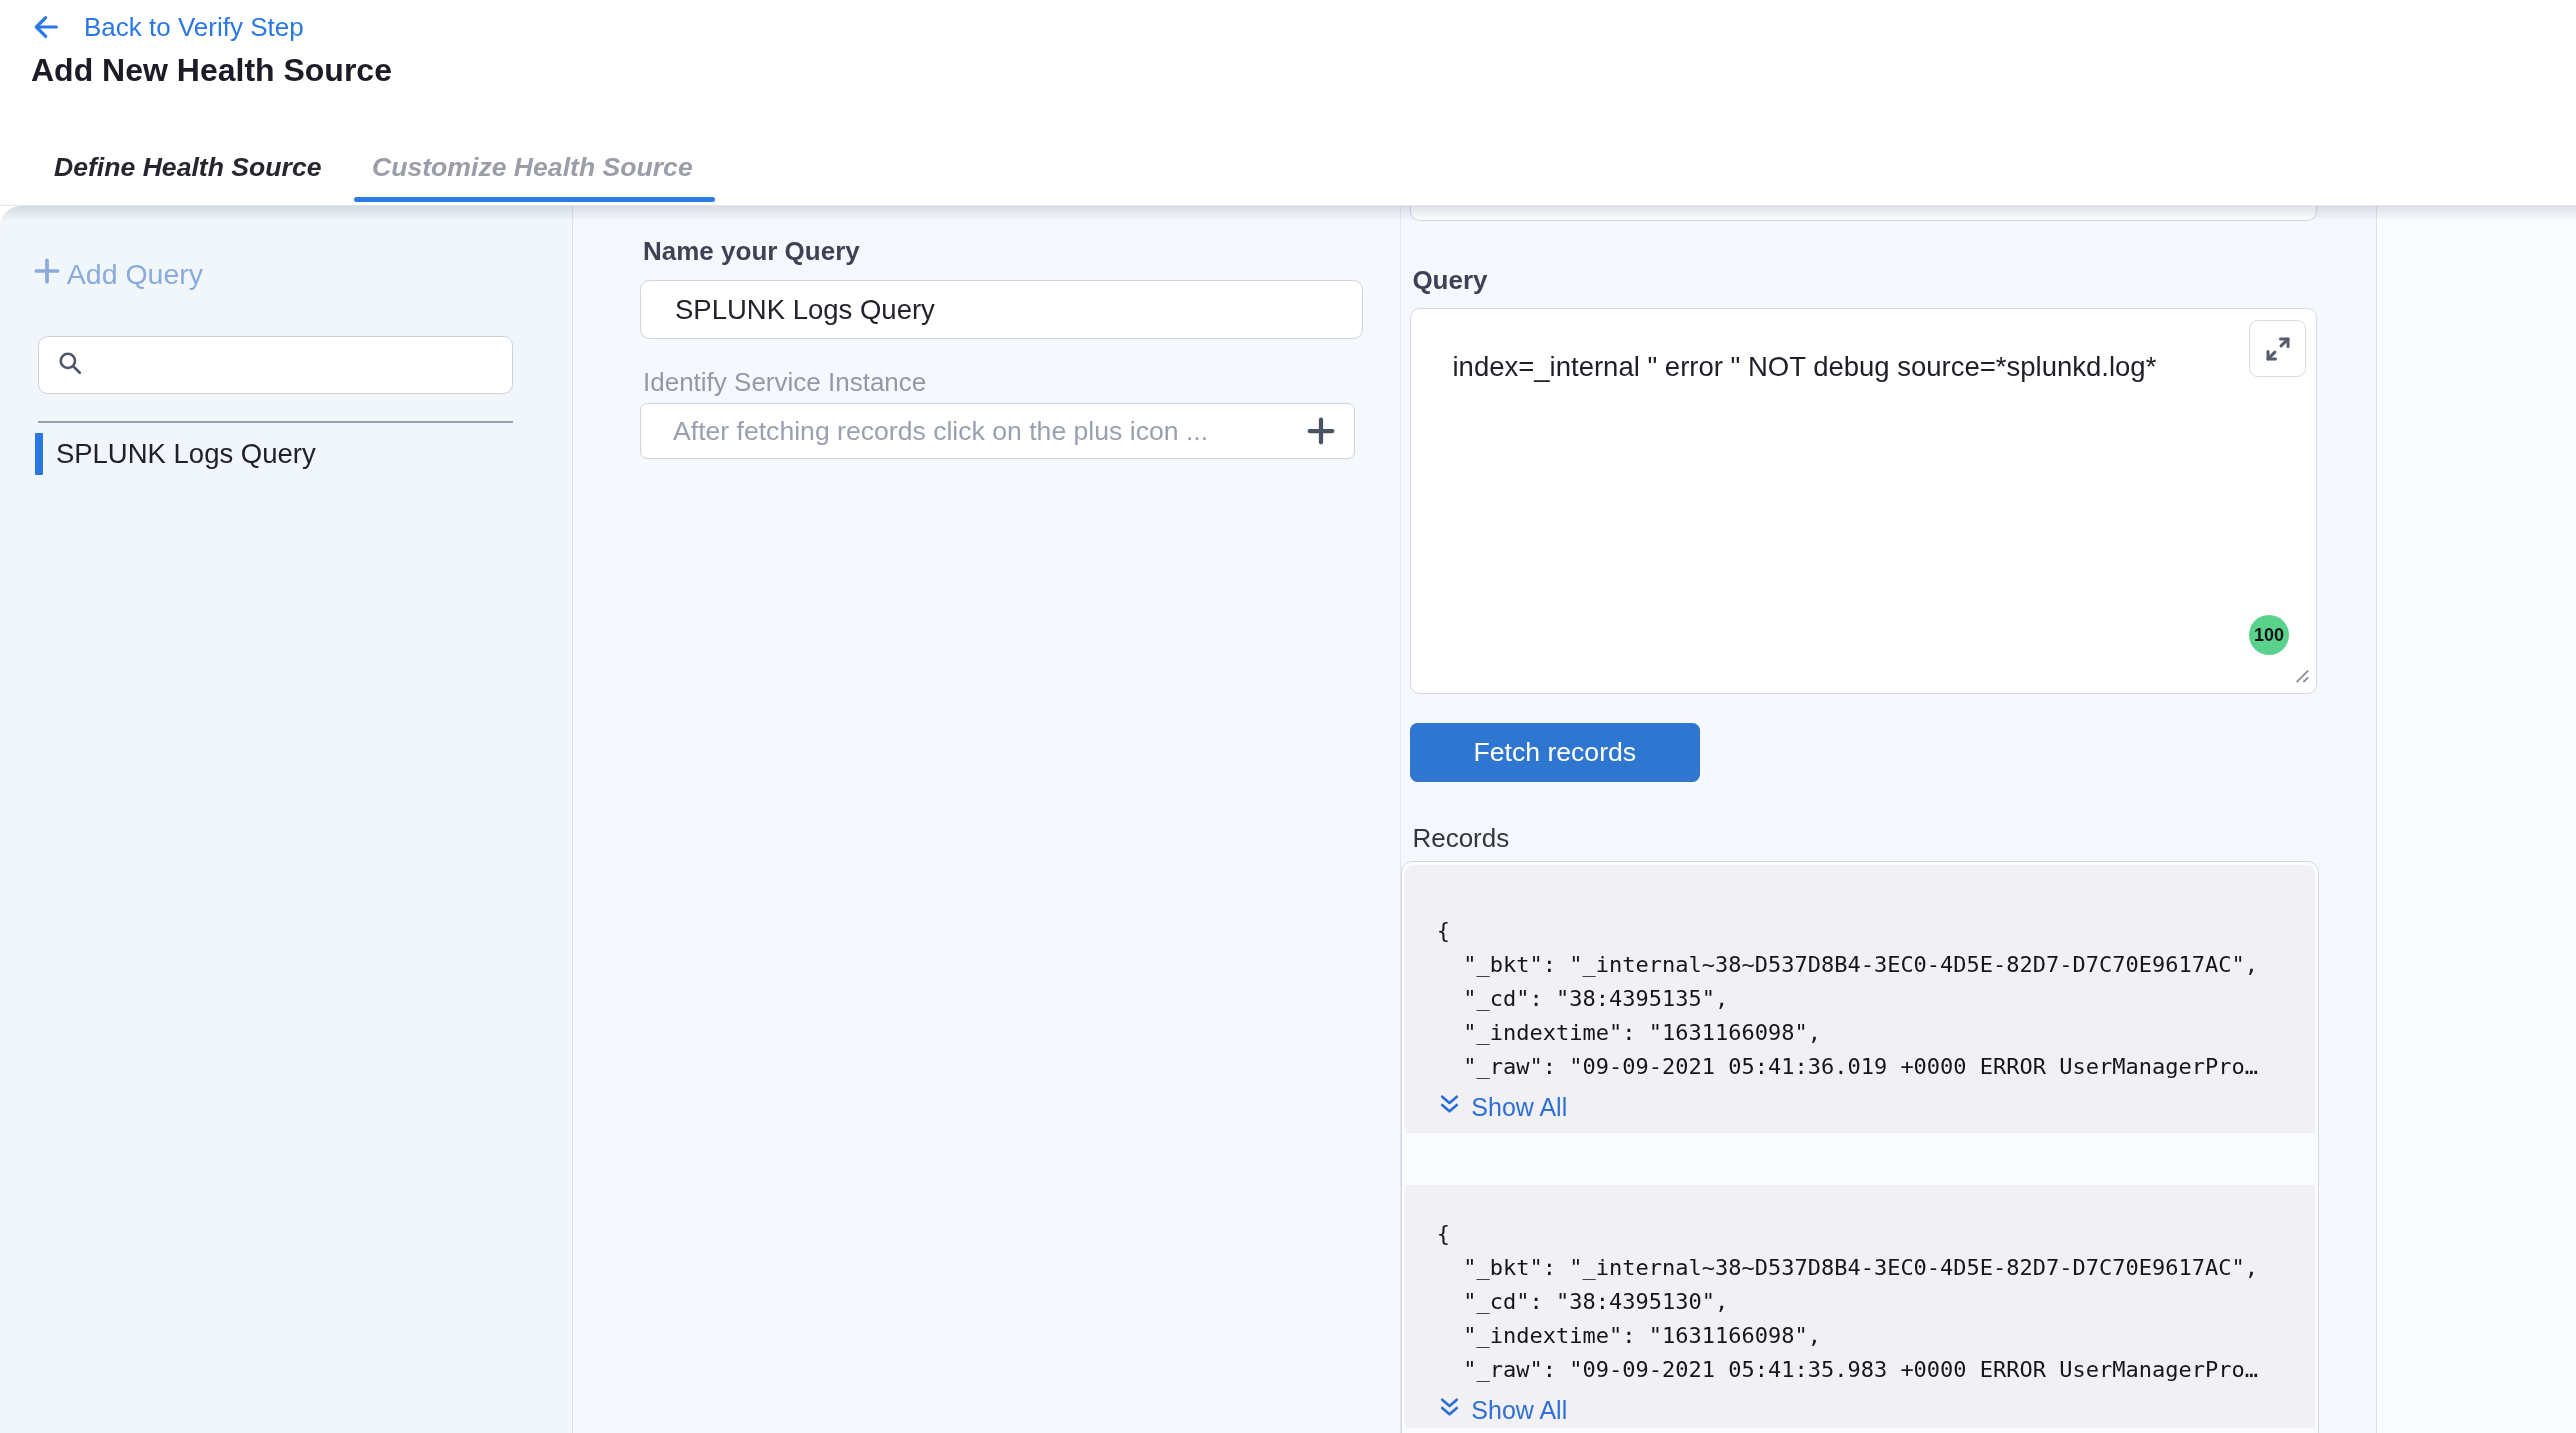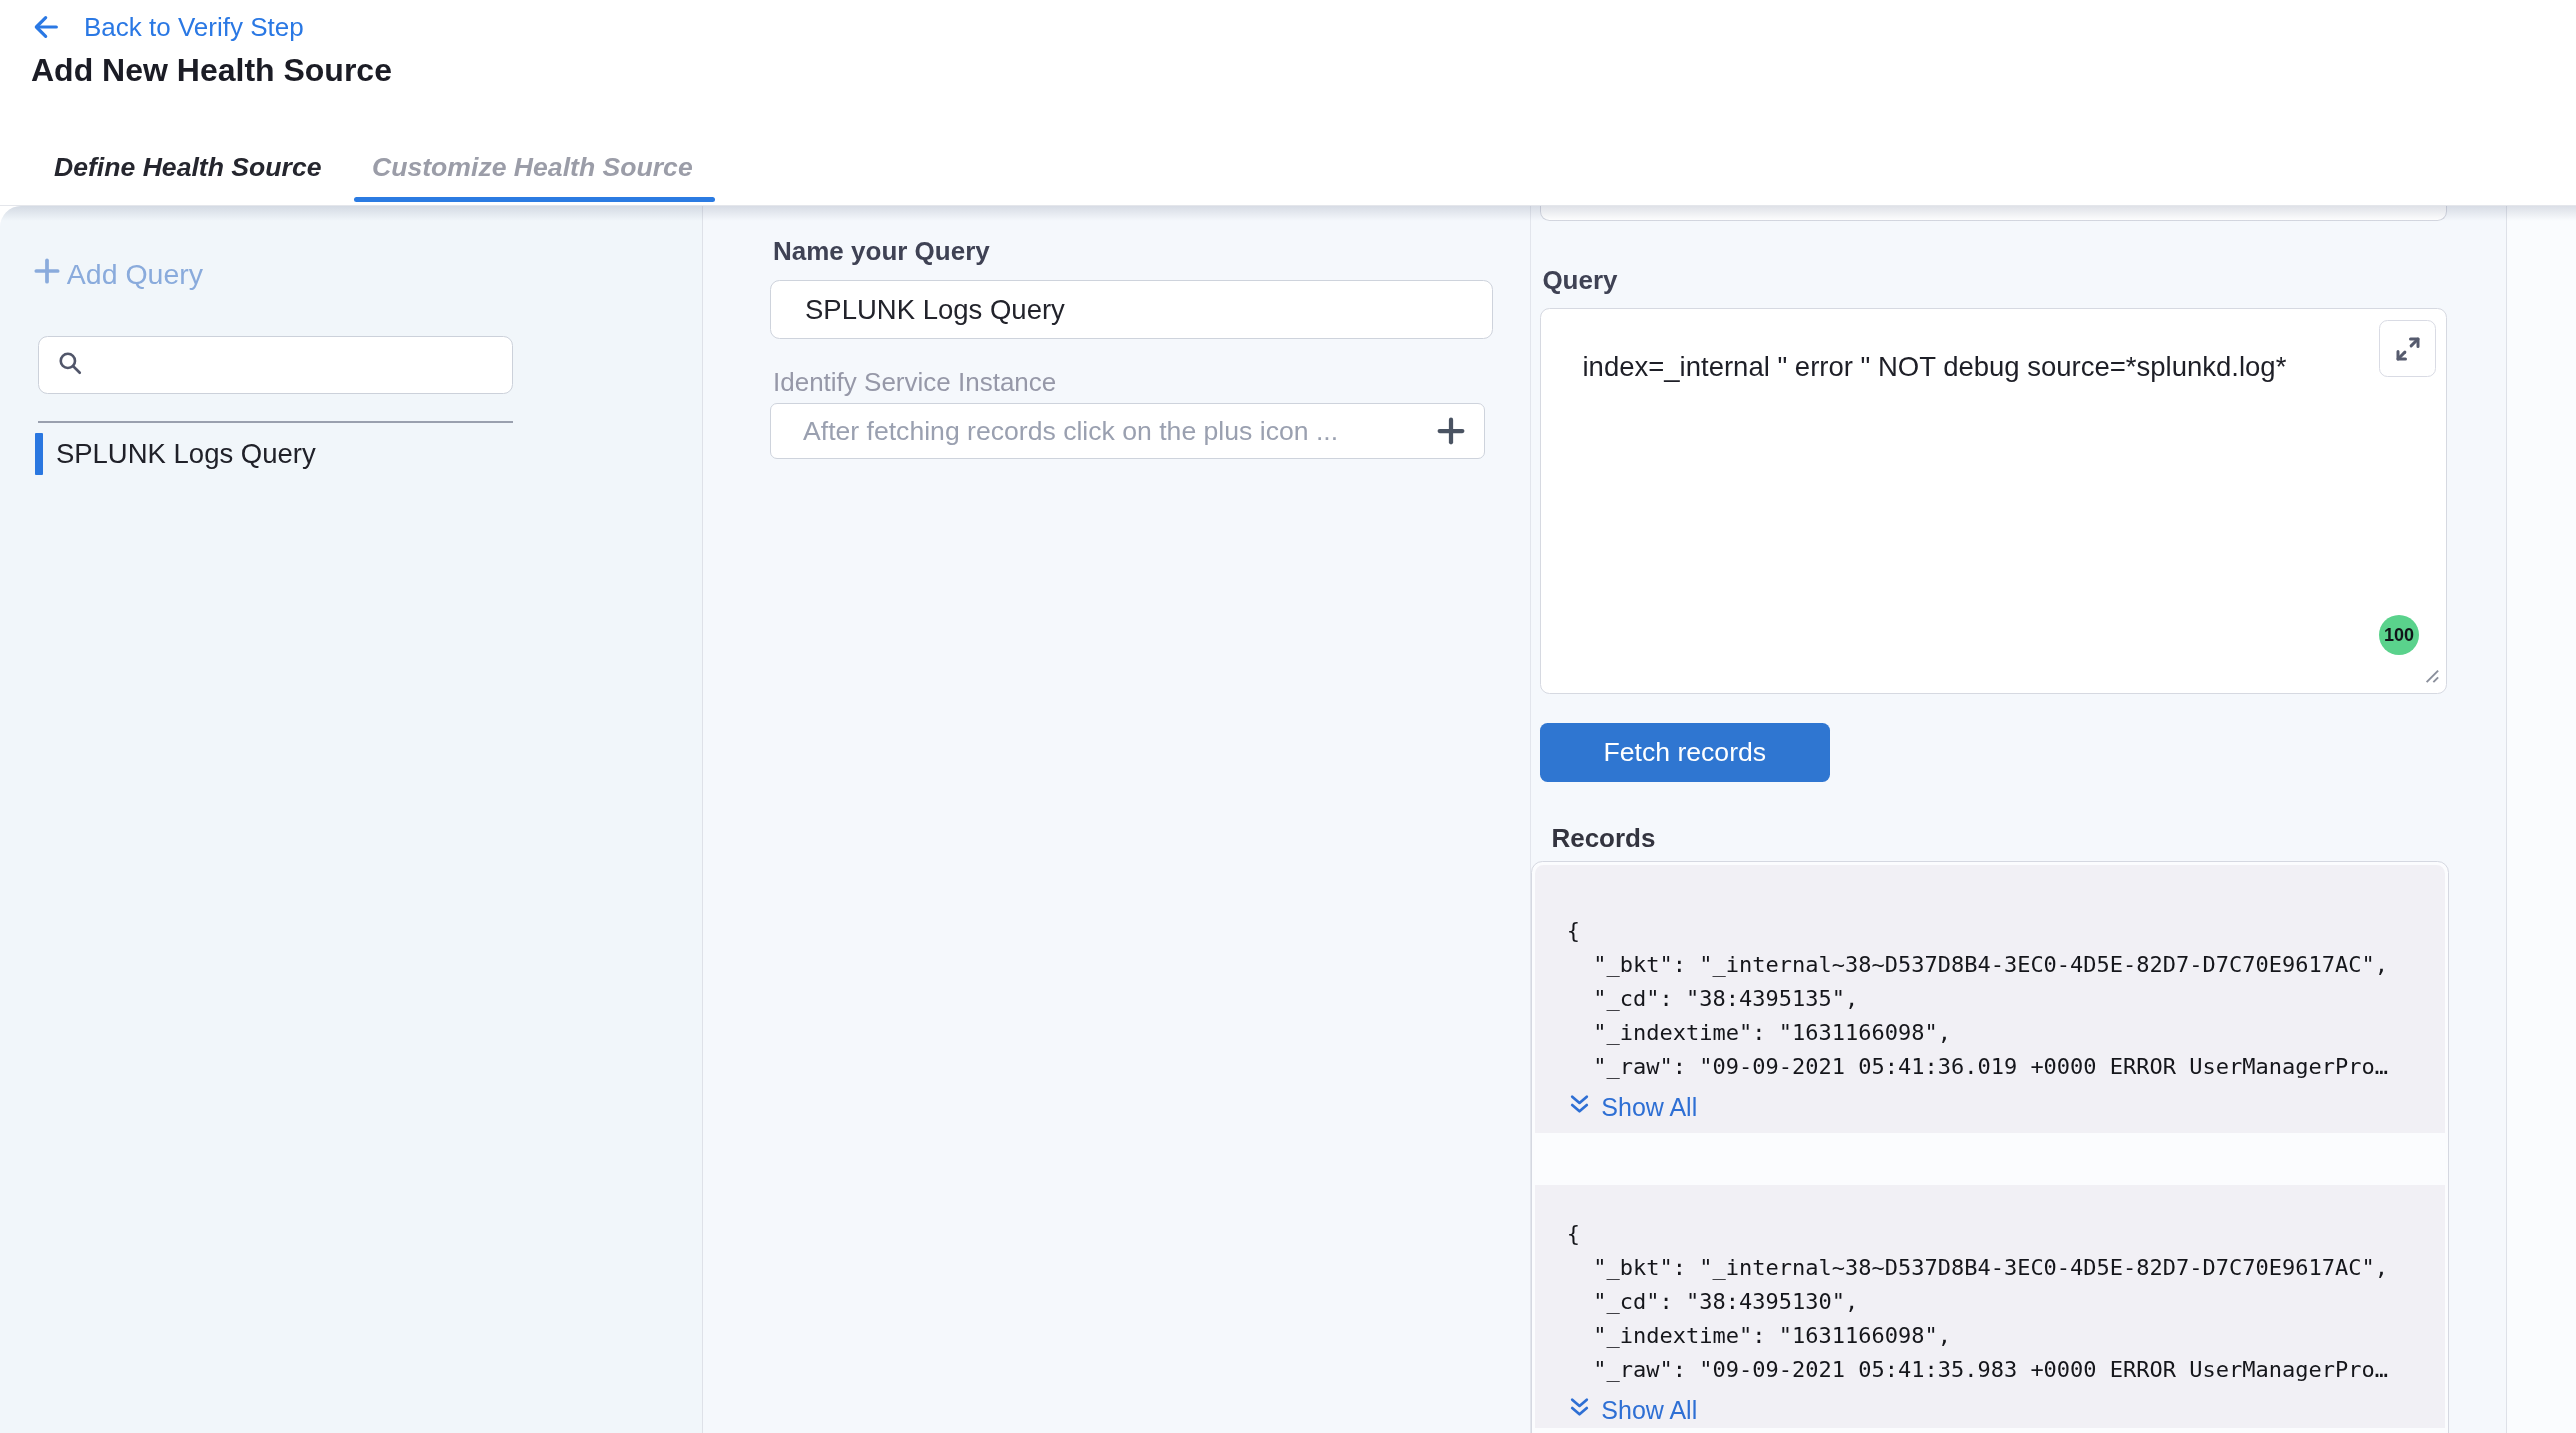--- a/index.html
+++ b/index.html
@@ -22,21 +22,21 @@
   .tab-customize { left:372px; color:#9b9da8; }
   .tab-underline { position:absolute; left:354px; bottom:2.8px; width:361px; height:5.7px;
                    border-radius:3.8px; background:#2b7be2; }
   
   .content { position:absolute; top:206px; left:0; right:0; bottom:0;
              display:flex; border-top-left-radius:21px; overflow:hidden; background:#f5f8fc; }
   .content::before { content:""; position:absolute; top:0; left:0; right:0; height:15px;
              background:linear-gradient(to bottom, rgba(108,119,147,0.22), rgba(108,119,147,0));
              z-index:9; pointer-events:none; }
   .col { position:relative; height:100%; }
-  .sidebar   { width:703px;  background:#f1f6fa; border-right:1.9px solid #dee1e8; border-top-left-radius:21px; }
+  .sidebar   { width:573px;  background:#f1f6fa; border-right:1.9px solid #dee1e8; border-top-left-radius:21px; }
   .form-col  { width:828px;  background:#f5f8fc; border-right:1.9px solid #e2e5ec; }
   .query-col { width:976px; background:#f5f8fc; border-right:1.9px solid #dee1e8; }
   .right-col { flex:1; background:#fafcfe; }
   
   .add-query { position:absolute; top:49px; left:31px; display:flex; align-items:center; gap:3.8px;
                color:#8aabdc; font-size:28.5px; cursor:pointer; }
   .search-box { position:absolute; top:130px; left:38px; width:475px; height:58px; background:#fff;
                 border:1.9px solid #ccd1da; border-radius:9.5px; display:flex; align-items:center; padding:0 17px; }
   .search-box input { border:none; outline:none; background:transparent; flex:1; height:100%;
                 font-size:26px; margin-left:13.3px; color:#22232b; }
@@ -67,21 +67,21 @@
   .expand-btn { position:absolute; top:11.4px; right:9.5px; width:57px; height:57px; background:#fff;
                 border:1.9px solid #d9dbe4; border-radius:8.5px; display:flex; align-items:center;
                 justify-content:center; cursor:pointer; }
   .count-badge { position:absolute; right:26.6px; bottom:38px; width:40px; height:40px; border-radius:50%;
                  background:#5ad28c; color:#111418; font-size:18px; font-weight:700;
                  display:flex; align-items:center; justify-content:center; }
   .resize-grip { position:absolute; right:3.8px; bottom:3.8px; cursor:nwse-resize; }
   .fetch-btn { position:absolute; top:517px; left:8.5px; height:59px; padding:0 64px; background:#2f76d1;
                border:none; border-radius:7.6px; color:#ffffff; font-size:26.6px; font-weight:500;
                font-family:"Liberation Sans",sans-serif; cursor:pointer; }
-  .records-label { position:absolute; top:617px; left:11.4px; font-size:26px; font-weight:700; color:#33343f;margin-left:9px; }
+  .records-label { position:absolute; top:617px; left:11.4px; font-size:26px; font-weight:400; color:#33343f; }
   .records-panel { position:absolute; top:655px; left:0; width:918px; height:664px; background:#fbfcfe;
                    border:1.9px solid #d5d8e1; border-radius:11.4px; overflow:hidden; }
   .record-card { margin:2.8px; background:#f1f0f5; padding:49px 28.5px 9.5px 32px; }
   .record-card.first { border-radius:8.5px 8.5px 0 0; }
   .record-card.second { margin-top:52px; padding-top:32px; padding-bottom:1.9px; }
   .json-line { font-family:"DejaVu Sans Mono", monospace; font-size:22px; line-height:34px;
                color:#15161b; white-space:pre; }
   .show-all { display:flex; align-items:center; gap:9.5px; margin-top:7.6px; height:32px;
               color:#2e6fd4; font-size:25px; font-weight:500; cursor:pointer; }
 </style>

